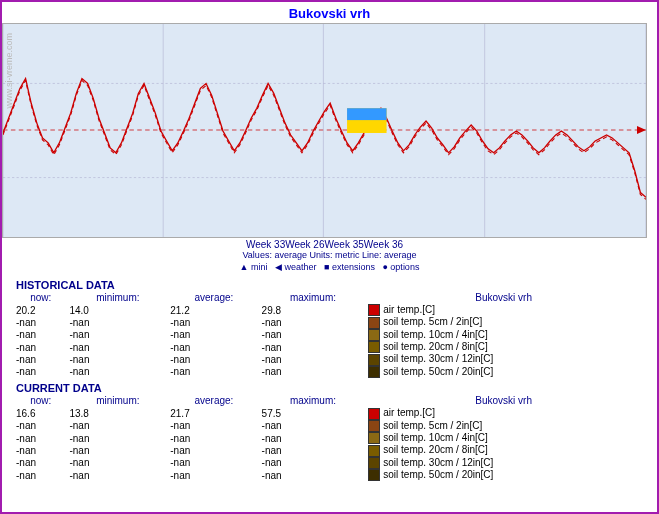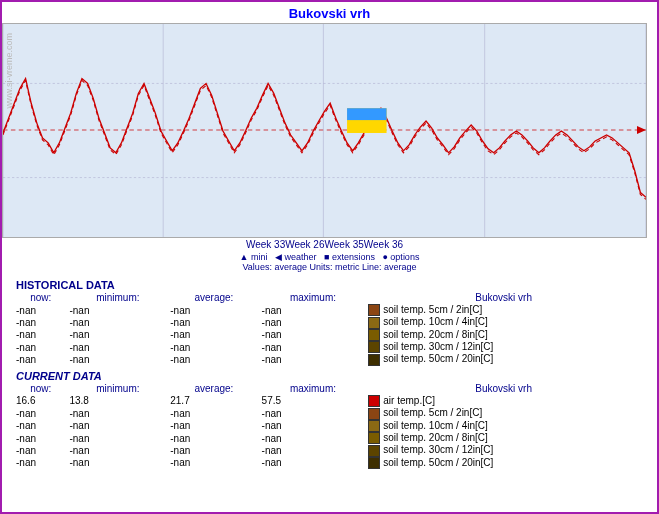--- a/index.html
+++ b/index.html
@@ -103,42 +103,49 @@
       </div>
     </div>
 
     <div style="display:flex; justify-content:center; margin:1px 55px 0 45px; font-size:10px; color:#00008b;">
       <span>Week 33</span>
       <span>Week 26</span>
       <span>Week 35</span>
       <span>Week 36</span>
     </div>
 
+    <div style="text-align:center; font-size:9px; color:#00008b;">
+      <span>Values: average   Units: metric   Line: average</span>
+    </div>
     <div style="text-align:center; font-size:9px; color:#00008b; margin-top:2px;">
       <span>▲ mini &nbsp; ◀ weather &nbsp; ■ extensions &nbsp; ● options</span>
-    </div>
-    <div style="text-align:center; font-size:9px; color:#00008b;">
-      <span>Values: average   Units: metric   Line: average</span>
     </div>
   </div>
 
   <div class="data-section">
 
     <div class="section-title">HISTORICAL DATA</div>
     <table class="data-table">
       <thead>
         <tr>
           <th>now:</th>
           <th>minimum:</th>
           <th>average:</th>
           <th>maximum:</th>
           <th>Bukovski vrh</th>
         </tr>
       </thead>
       <tbody id="hist-tbody">
+      <tr>
+            <td>20.2</td>
+            <td>14.0</td>
+            <td>21.2</td>
+            <td>29.8</td>
+            <td><span class="color-box" style="background: rgb(204, 0, 0); border: 1px solid rgb(51, 51, 51);"></span><span>air temp.[C]</span></td>
+          </tr>
           <tr>
             <td>-nan</td>
             <td>-nan</td>
             <td>-nan</td>
             <td>-nan</td>
             <td><span class="color-box" style="background: rgb(139, 69, 19); border: 1px solid rgb(51, 51, 51);"></span><span>soil temp. 5cm / 2in[C]</span></td>
           </tr>
           <tr>
             <td>-nan</td>
             <td>-nan</td>
@@ -163,21 +170,21 @@
           <tr>
             <td>-nan</td>
             <td>-nan</td>
             <td>-nan</td>
             <td>-nan</td>
             <td><span class="color-box" style="background: rgb(61, 46, 0); border: 1px solid rgb(51, 51, 51);"></span><span>soil temp. 50cm / 20in[C]</span></td>
           </tr>
         </tbody>
     </table>
 
-    <div class="section-title" style="margin-top:4px;font-style:italic;">CURRENT DATA</div>
+    <div class="section-title" style="margin-top:4px;">CURRENT DATA</div>
     <table class="data-table">
       <thead>
         <tr>
           <th>now:</th>
           <th>minimum:</th>
           <th>average:</th>
           <th>maximum:</th>
           <th>Bukovski vrh</th>
         </tr>
       </thead>

